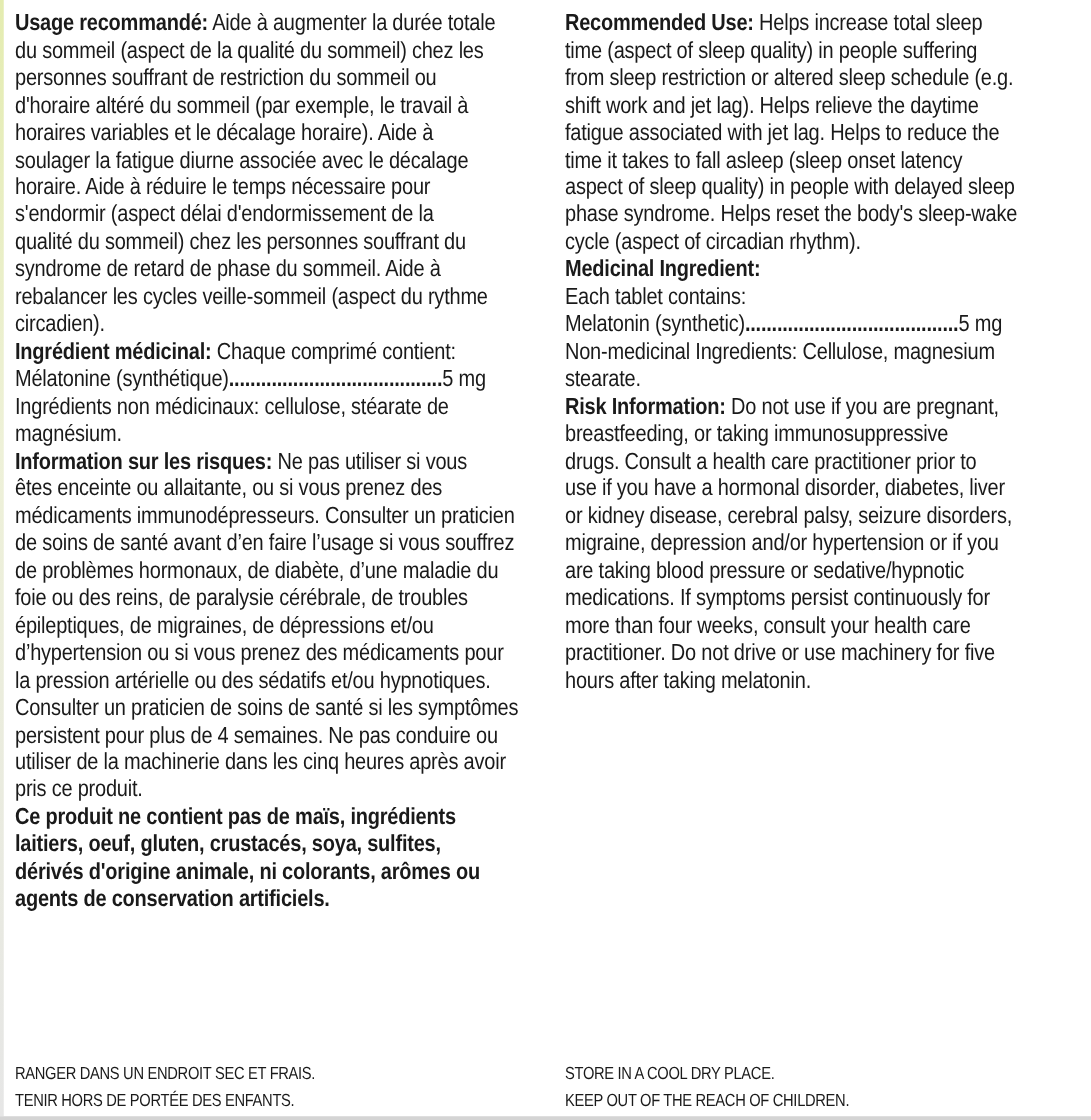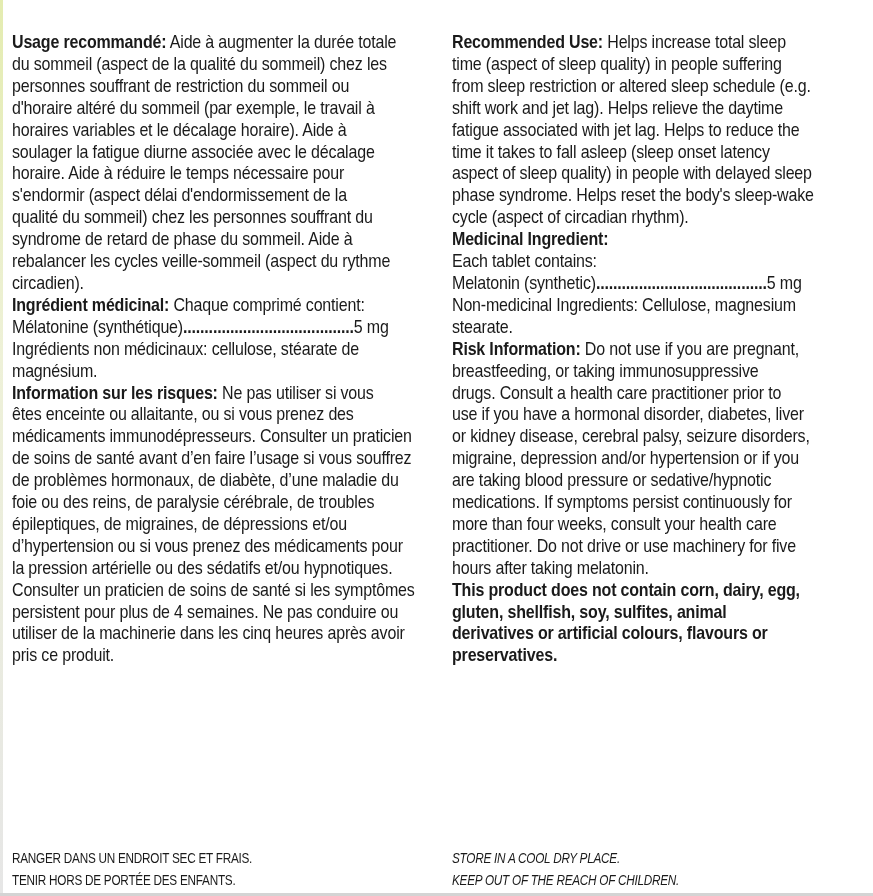--- a/index.html
+++ b/index.html
@@ -28,40 +28,39 @@
       width: 873px;
       height: 3px;
       background: #d4d4d4;
     }
     .col {
       position: absolute;
       top: 7px;
       font-size: 18.6px;
       line-height: 21.9px;
       letter-spacing: -0.2px;
-      margin-top: 24px;
     }
     .col-fr { left: 12px; width: 430px; }
     .col-en { left: 452px; width: 421px; }
     .line {
       display: block;
       white-space: nowrap;
       transform: scaleX(0.86);
       transform-origin: left center;
     }
     .b { font-weight: bold; }
     .footer {
       position: absolute;
       top: 847px;
       font-size: 14px;
       line-height: 22px;
       letter-spacing: -0.3px;
     }
     .footer-fr { left: 12px; }
-    .footer-en { left: 452px; font-style: italic; }
+    .footer-en { left: 452px; }
     .footer .line { transform: scaleX(0.84); }
   </style>
 </head>
 <body>
 
 <div class="left-edge"></div>
 <div class="bottom-edge"></div>
 
 <div class="col col-fr">
 
@@ -97,20 +96,26 @@
     <span class="line">foie ou des reins, de paralysie cérébrale, de troubles</span>
     <span class="line">épileptiques, de migraines, de dépressions et/ou</span>
     <span class="line">d’hypertension ou si vous prenez des médicaments pour</span>
     <span class="line">la pression artérielle ou des sédatifs et/ou hypnotiques.</span>
     <span class="line">Consulter un praticien de soins de santé si les symptômes</span>
     <span class="line">persistent pour plus de 4 semaines. Ne pas conduire ou</span>
     <span class="line">utiliser de la machinerie dans les cinq heures après avoir</span>
     <span class="line">pris ce produit.</span>
   </section>
 
+  <section>
+    <span class="line b">Ce produit ne contient pas de maïs, ingrédients</span>
+    <span class="line b">laitiers, oeuf, gluten, crustacés, soya, sulfites,</span>
+    <span class="line b">dérivés d'origine animale, ni colorants, arômes ou</span>
+    <span class="line b">agents de conservation artificiels.</span>
+  </section>
 </div>
 
 <div class="col col-en">
 
   <section>
     <span class="line"><span class="b">Recommended Use:</span><span> Helps increase total sleep</span></span>
     <span class="line">time (aspect of sleep quality) in people suffering</span>
     <span class="line">from sleep restriction or altered sleep schedule (e.g.</span>
     <span class="line">shift work and jet lag). Helps relieve the daytime</span>
     <span class="line">fatigue associated with jet lag. Helps to reduce the</span>
@@ -136,26 +141,20 @@
     <span class="line">use if you have a hormonal disorder, diabetes, liver</span>
     <span class="line">or kidney disease, cerebral palsy, seizure disorders,</span>
     <span class="line">migraine, depression and/or hypertension or if you</span>
     <span class="line">are taking blood pressure or sedative/hypnotic</span>
     <span class="line">medications. If symptoms persist continuously for</span>
     <span class="line">more than four weeks, consult your health care</span>
     <span class="line">practitioner. Do not drive or use machinery for five</span>
     <span class="line">hours after taking melatonin.</span>
   </section>
 
-  <section>
-    <span class="line b">This product does not contain corn, dairy, egg,</span>
-    <span class="line b">gluten, shellfish, soy, sulfites, animal</span>
-    <span class="line b">derivatives or artificial colours, flavours or</span>
-    <span class="line b">preservatives.</span>
-  </section>
 </div>
 
 <div class="footer footer-fr">
   <span class="line">RANGER DANS UN ENDROIT SEC ET FRAIS.</span>
   <span class="line">TENIR HORS DE PORTÉE DES ENFANTS.</span>
 </div>
 <div class="footer footer-en">
   <span class="line">STORE IN A COOL DRY PLACE.</span>
   <span class="line">KEEP OUT OF THE REACH OF CHILDREN.</span>
 </div>

